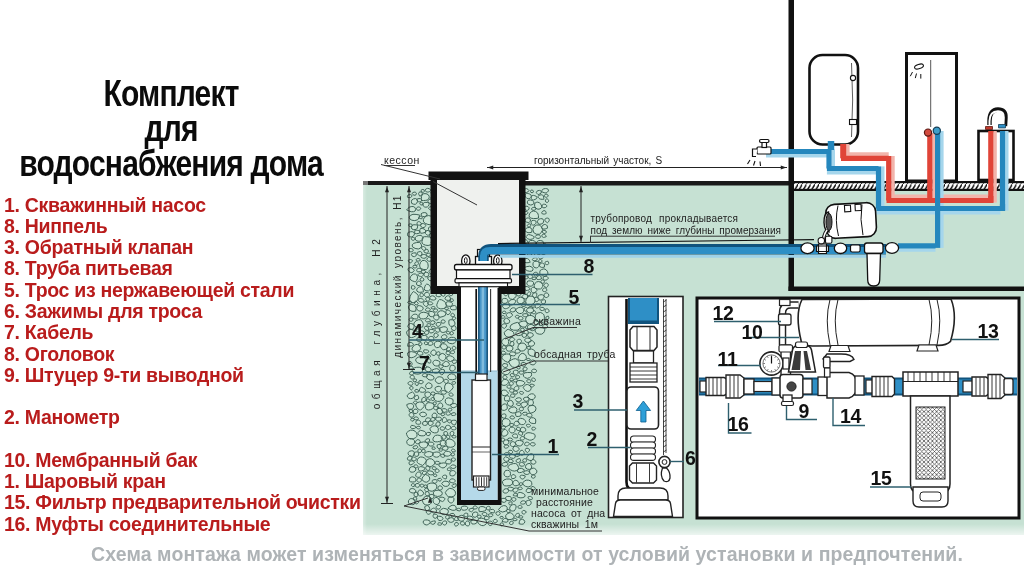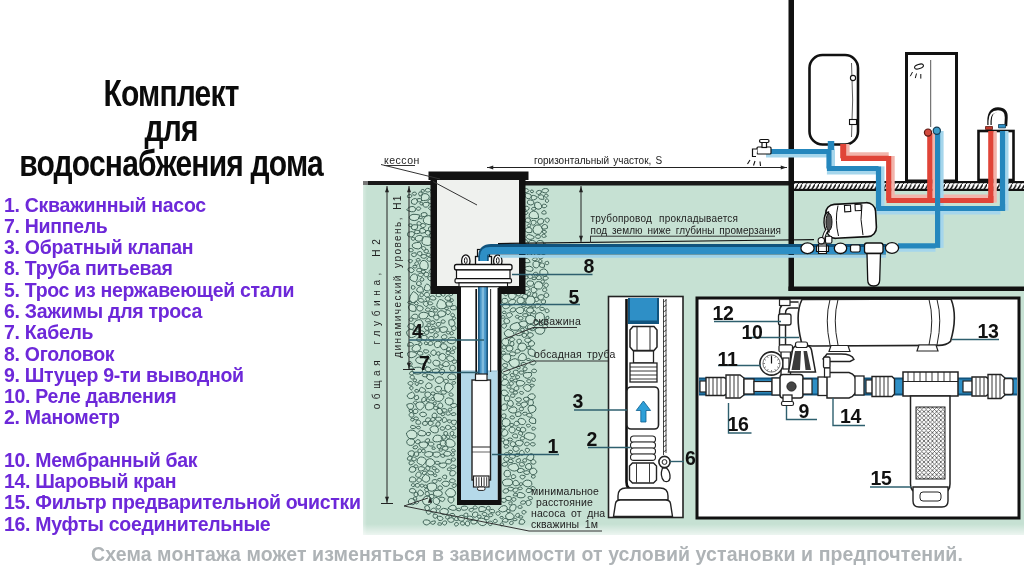--- a/index.html
+++ b/index.html
@@ -1,20 +1,20 @@
 <!DOCTYPE html>
 <html><head><meta charset="utf-8">
 <style>
 html,body{margin:0;padding:0;}
 #page{position:relative;width:1024px;height:576px;background:#fff;overflow:hidden;
  font-family:"Liberation Sans",sans-serif;}
 #title{position:absolute;left:0px;top:76px;width:342px;text-align:center;
  font-weight:bold;font-size:30px;line-height:28.5px;letter-spacing:-0.8px;color:#0b0b0b;
  transform:scaleY(1.23);transform-origin:0 0;}
-.li{position:absolute;left:4px;font-weight:bold;font-size:19.5px;letter-spacing:-0.3px;color:#6d28d9;white-space:nowrap;}
+.li{position:absolute;left:4px;font-weight:bold;font-size:19.5px;letter-spacing:-0.3px;color:#b91c1c;white-space:nowrap;}
 #cap{position:absolute;left:0;top:543px;width:1054px;text-align:center;font-weight:bold;
  font-size:19.5px;letter-spacing:0.1px;color:#aeb3b6;}
 svg{position:absolute;left:0;top:0;}
 </style></head>
 <body>
 <div id="page">
 <svg width="1024" height="576" viewBox="0 0 1024 576">
 <defs>
 <pattern id="hatch" width="4.2" height="8" patternUnits="userSpaceOnUse" patternTransform="rotate(0)">
  <rect width="4.2" height="8" fill="#fff"></rect>
@@ -353,27 +353,26 @@
 <text x="741.5" y="338.5" font-family="Liberation Sans, sans-serif" font-size="19.5" font-weight="bold" fill="#111" letter-spacing="-0.3" word-spacing="0" text-anchor="start">10</text>
 <text x="717.5" y="366" font-family="Liberation Sans, sans-serif" font-size="19.5" font-weight="bold" fill="#111" letter-spacing="-0.3" word-spacing="0" text-anchor="start">11</text>
 <text x="727.5" y="430.5" font-family="Liberation Sans, sans-serif" font-size="19.5" font-weight="bold" fill="#111" letter-spacing="-0.3" word-spacing="0" text-anchor="start">16</text>
 <text x="798.5" y="417.5" font-family="Liberation Sans, sans-serif" font-size="19.5" font-weight="bold" fill="#111" letter-spacing="-0.3" word-spacing="0" text-anchor="start">9</text>
 <text x="840" y="423" font-family="Liberation Sans, sans-serif" font-size="19.5" font-weight="bold" fill="#111" letter-spacing="-0.3" word-spacing="0" text-anchor="start">14</text>
 <text x="870.5" y="485" font-family="Liberation Sans, sans-serif" font-size="19.5" font-weight="bold" fill="#111" letter-spacing="-0.3" word-spacing="0" text-anchor="start">15</text>
 <text x="977.5" y="338" font-family="Liberation Sans, sans-serif" font-size="19.5" font-weight="bold" fill="#111" letter-spacing="-0.3" word-spacing="0" text-anchor="start">13</text>
 </svg>
 <div id="title">Комплект<br>для<br>водоснабжения дома</div>
 <div class="li" style="top:193.5px">1. Скважинный насос</div>
-<div class="li" style="top:214.8px">7. Ниппель</div>
+<div class="li" style="top:214.8px">8. Ниппель</div>
 <div class="li" style="top:236.1px">3. Обратный клапан</div>
 <div class="li" style="top:257.3px">8. Труба питьевая</div>
 <div class="li" style="top:278.6px">5. Трос из нержавеющей стали</div>
 <div class="li" style="top:299.9px">6. Зажимы для троса</div>
 <div class="li" style="top:321.2px">7. Кабель</div>
 <div class="li" style="top:342.5px">8. Оголовок</div>
 <div class="li" style="top:363.7px">9. Штуцер 9-ти выводной</div>
-<div class="li" style="top:385.0px">10. Реле давления</div>
 <div class="li" style="top:406.3px">2. Манометр</div>
 <div class="li" style="top:448.9px">10. Мембранный бак</div>
-<div class="li" style="top:470.1px">14. Шаровый кран</div>
+<div class="li" style="top:470.1px">1. Шаровый кран</div>
 <div class="li" style="top:491.4px">15. Фильтр предварительной очистки</div>
 <div class="li" style="top:512.7px">16. Муфты соединительные</div>
 <div id="cap">Схема монтажа может изменяться в зависимости от условий установки и предпочтений.</div>
 </div>
 </body></html>

